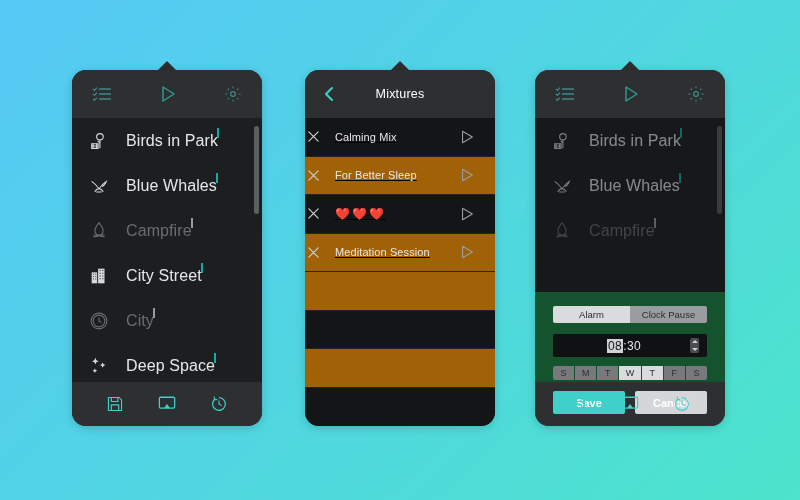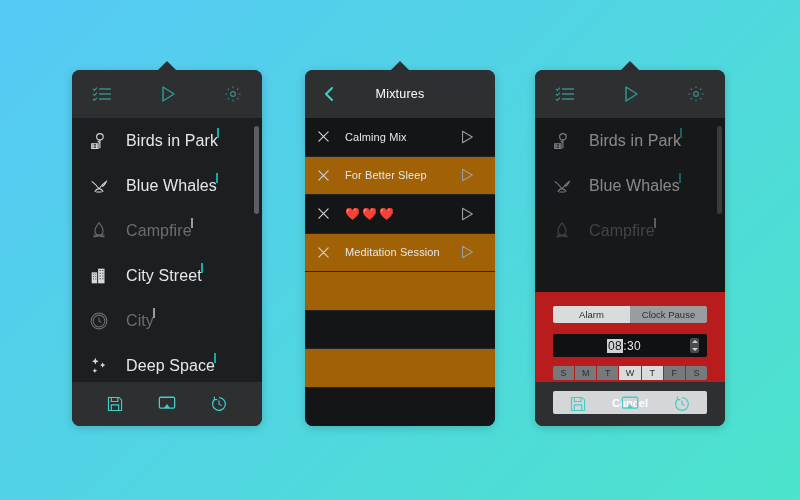--- a/index.html
+++ b/index.html
@@ -8,21 +8,21 @@
     font-family: "Liberation Sans", sans-serif;
     background: linear-gradient(135deg, #56c9f6 0%, #51d4e4 45%, #4ce4cb 100%);
     overflow: hidden;
     position: relative;
   }
 
   .panel {
     position: absolute;
     width: 190px;
     background: #2d2f31;
-    border-radius: 8px;
+    border-radius: 14px;
     overflow: hidden;
     box-shadow: 0 2px 10px rgba(0,0,0,0.18);
   }
   .panel.p1 { left: 72px;  top: 70px; height: 356px; }
   .panel.p2 { left: 305px; top: 70px; height: 356px; }
   .panel.p3 { left: 535px; top: 70px; height: 356px; }
 
   
   .caret {
     position: absolute;
@@ -118,21 +118,22 @@
   }
   .ftr-icon { cursor: pointer; line-height: 0; }
 
   
   .mixlist { height: 308px; background: #141517; }
   .mixrow {
     display: flex;
     align-items: center;
     height: 38.5px;
     border-bottom: 1px solid #242528;
-    padding: 0 14px 0 12px;
+    padding: 0 14px 0 2px;
+    text-decoration: underline;
   }
   .mixrow.alt { background: #a16207; }
   .mixrow .x { width: 22px; flex: 0 0 22px; line-height: 0; cursor: pointer; }
   .mixrow .label {
     flex: 1;
     color: #e6e7e8;
     font-size: 11px;
     padding-left: 6px;
     letter-spacing: .1px;
   }
@@ -142,21 +143,21 @@
   
   .p3 .list { height: 174px; }
   .dimmer {
     position: absolute;
     left: 0; right: 0; top: 0; bottom: 0;
     background: rgba(16,17,19,0.45);
     pointer-events: none;
   }
   .alarm {
     height: 90px;
-    background: #b91c1c;
+    background: #14532d;
   }
   .alarm-pad { padding: 14px 18px 0 18px; }
 
   .seg {
     display: flex;
     height: 17px;
     border-radius: 2px;
     overflow: hidden;
     margin-bottom: 11px;
   }
@@ -568,20 +569,21 @@
         <div>S</div>
         <div>M</div>
         <div>T</div>
         <div class="on">W</div>
         <div class="on">T</div>
         <div>F</div>
         <div>S</div>
       </div>
 
       <div class="acts">
+        <button class="save">Save</button>
         <button class="cancel">Cancel</button>
       </div>
 
     </div>
   </div>
 
   <div class="ftr">
     <span class="ftr-icon">
       <svg width="18" height="18" viewBox="0 0 22 22" fill="none" stroke="#3fd0c9" stroke-width="1.4">
         <path d="M3 3h13l3 3v13H3z"></path>

